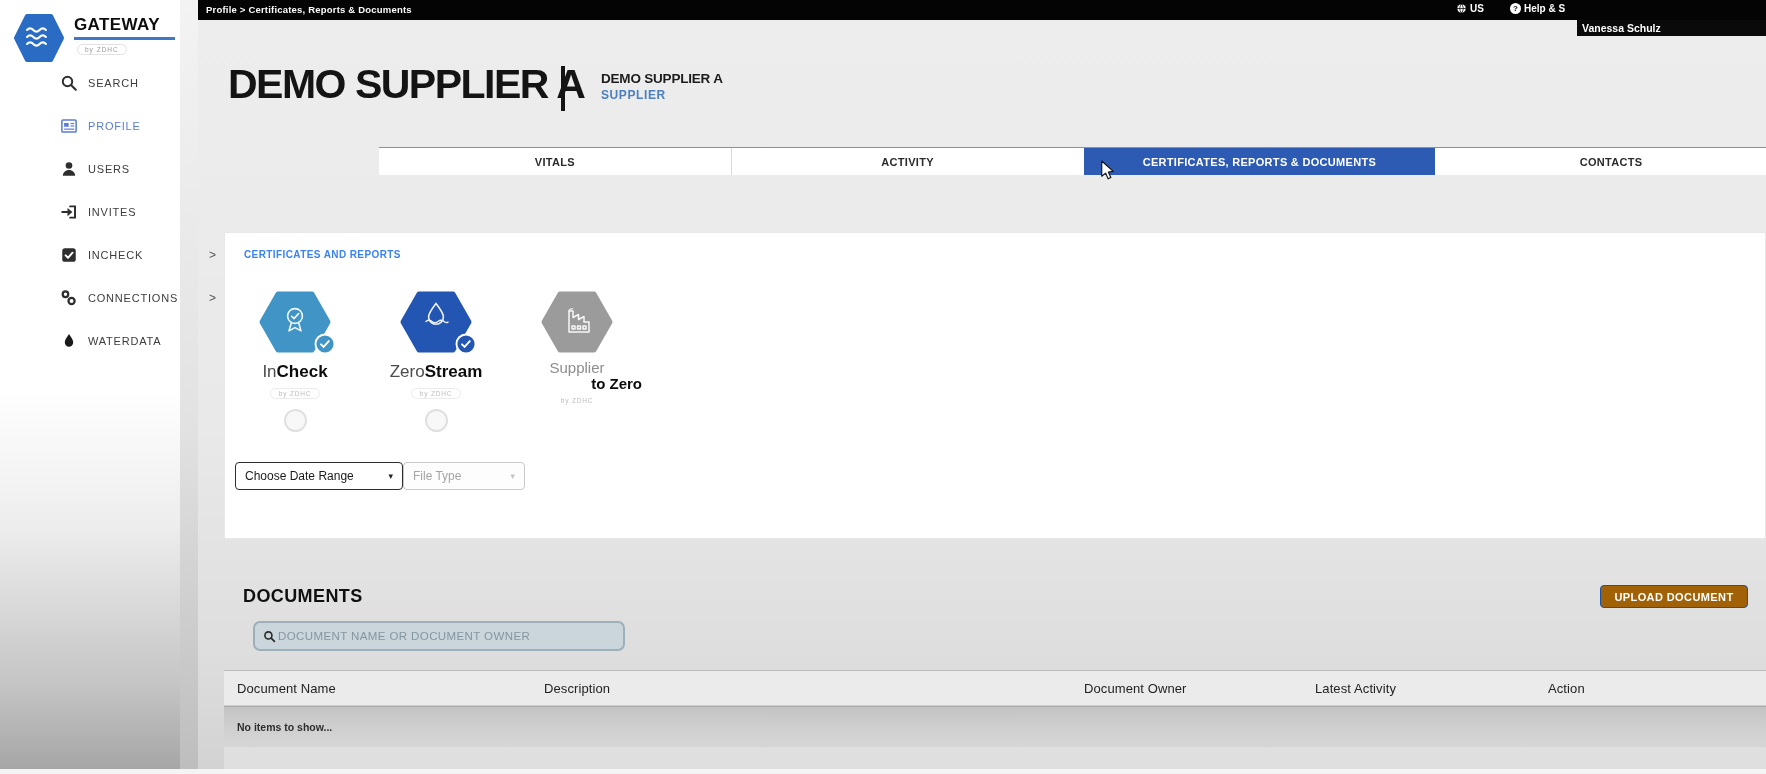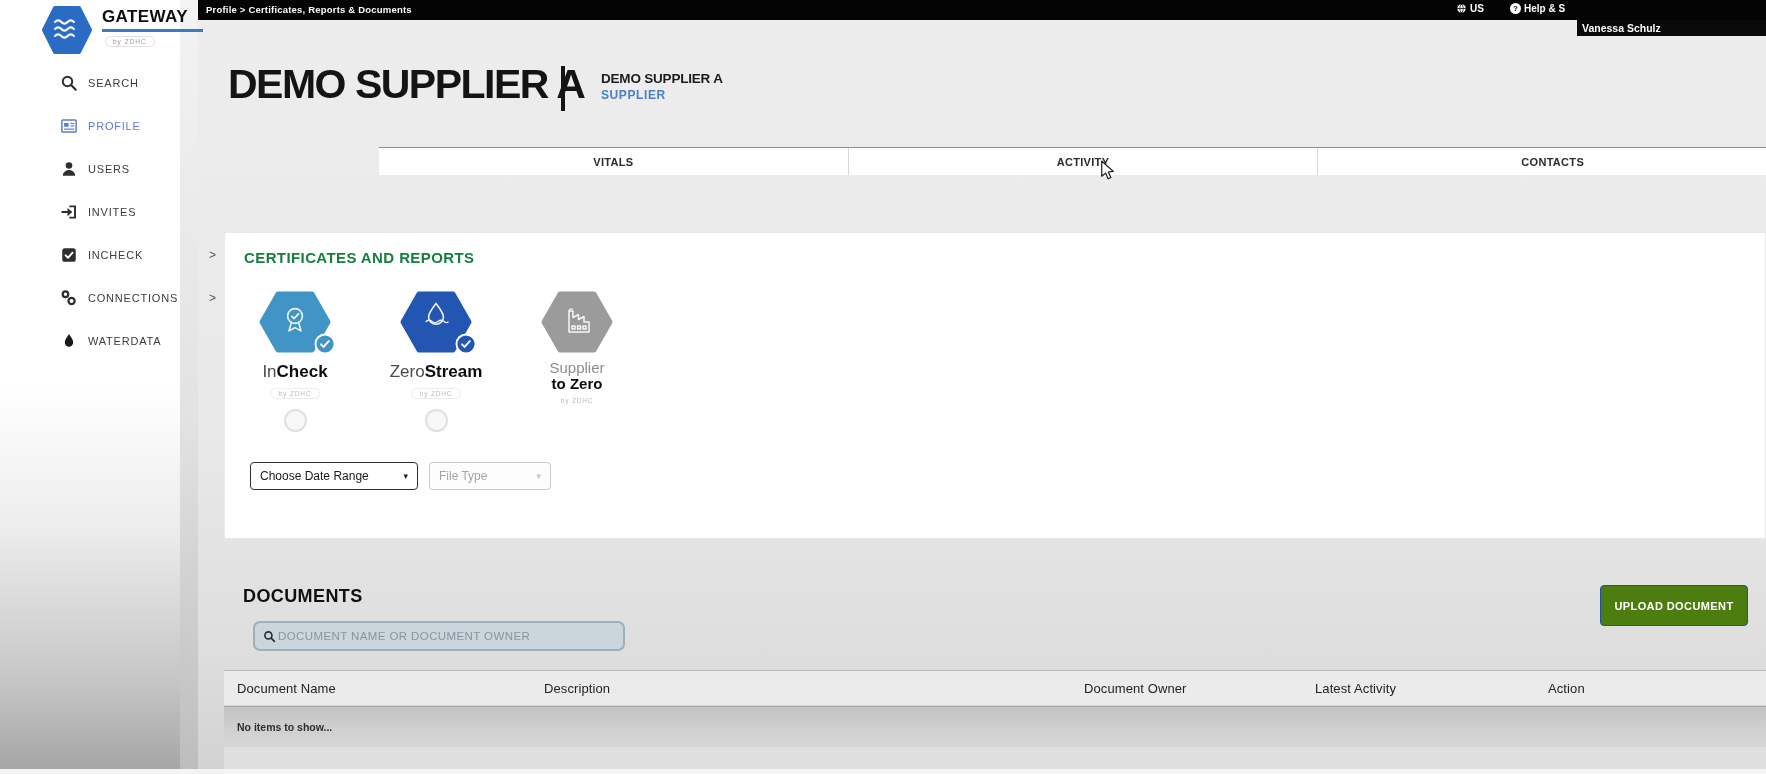--- a/index.html
+++ b/index.html
@@ -9,21 +9,21 @@
   
   .main-bg{left:198px;top:0;width:1568px;height:774px;
     background:linear-gradient(180deg,#ededed 0%,#e9e9e9 55%,#dedede 84%,#d2d2d2 100%);}
   .gutter{left:180px;top:0;width:18px;height:774px;
     background:linear-gradient(180deg,#f3f3f3 0%,#e2e2e2 55%,#bdbdbd 100%);}
   .bottom-sliver{left:0;top:769px;width:1766px;height:5px;background:#f4f4f4;}
 
   
   .sidebar{left:0;top:0;width:180px;height:774px;
     background:linear-gradient(180deg,#ffffff 0%,#ffffff 50%,#ededed 68%,#c6c6c6 88%,#a4a4a4 100%);}
-  .brand{position:absolute;left:0;top:0;width:180px;height:58px;cursor:pointer;margin-left:28px;}
+  .brand{position:absolute;left:0;top:8px;width:180px;height:58px;cursor:pointer;}
   .brand-hex{position:absolute;left:13px;top:5px;}
   .brand-name{position:absolute;left:74px;top:7px;font-size:17px;font-weight:800;letter-spacing:.4px;color:#0d0d0d;}
   .brand-underline{position:absolute;left:74px;top:29px;width:101px;height:3px;background:#3f79c5;}
   .brand-byline{position:absolute;left:77px;top:36px;font-size:6.5px;color:#9a9a9a;
     border:1px solid #e2e2e2;border-radius:7px;padding:1px 7px;letter-spacing:1px;}
   .nav-item{position:absolute;left:0;width:180px;height:38px;cursor:pointer;margin-left:48px;}
   .nav-icon{position:absolute;left:12px;top:50%;transform:translateY(-50%);width:18px;height:18px;}
   .nav-label{position:absolute;left:40px;top:50%;transform:translateY(-50%);
     font-size:11px;letter-spacing:.8px;font-weight:500;color:#3c3c3c;white-space:nowrap;}
   .nav-chevron{position:absolute;right:12px;top:50%;transform:translateY(-50%);
@@ -57,48 +57,48 @@
     font-size:11px;font-weight:700;letter-spacing:.3px;color:#2b2b2b;border-left:1px solid #d9d9d9;}
   .tab:first-child{border-left:none;}
   .tab.active{background:#2d5bb4;color:#ffffff;border-left:none;}
   .tab.active + .tab{border-left:none;}
 
   .cursor{left:1100px;top:160px;width:15px;height:21px;}
 
   
   .card{left:224px;top:232px;width:1542px;height:307px;background:#ffffff;border:1px solid #e8e8e8;
     box-sizing:border-box;border-radius:2px;}
-  .card-heading{position:absolute;left:19px;top:16px;font-size:15px;font-weight:800;
-    letter-spacing:.4px;color:#15803d;}
+  .card-heading{position:absolute;left:19px;top:16px;font-size:10px;font-weight:800;
+    letter-spacing:.4px;color:#3b82f6;}
   .badge{position:absolute;top:58px;width:130px;text-align:center;cursor:pointer;}
   .badge.b0{left:5px;} .badge.b1{left:146px;} .badge.b2{left:287px;}
   .hex-wrap{position:relative;width:72px;height:62px;margin:0 auto;}
   .badge-check{position:absolute;right:-5px;bottom:-2px;width:22px;height:22px;}
   .badge-label{margin-top:9px;font-size:17px;color:#111;white-space:nowrap;}
   .name-light{font-weight:300;color:#4c4c4c;}
   .name-bold{font-weight:800;color:#0c0c0c;}
   .badge.b2 .badge-label{font-size:15px;line-height:1.08;margin-top:7px;}
   .badge.b2 .name-light{display:block;color:#8d8d8d;font-weight:400;}
-  .badge.b2 .name-bold{display:block;}
+  .badge.b2 .name-bold{display:block;text-align:right;}
   .badge-byline{margin-top:5px;font-size:6.5px;color:#bcbcbc;letter-spacing:.8px;}
   .badge.b0 .badge-byline,.badge.b1 .badge-byline{display:inline-block;border:1px solid #ececec;border-radius:7px;padding:1px 8px;}
   .radio-row{position:absolute;top:176px;width:130px;display:flex;justify-content:center;}
   .radio-row.r0{left:5px;} .radio-row.r1{left:146px;}
   .radio{width:19px;height:19px;border-radius:50%;border:2px solid #e0e0e0;background:#f8f8f8;cursor:pointer;}
-  .filters{position:absolute;left:25px;top:229px;display:flex;gap:11px;justify-content:space-between;}
+  .filters{position:absolute;left:10px;top:229px;display:flex;justify-content:space-between;}
   .select{height:28px;box-sizing:border-box;border-radius:4px;display:flex;align-items:center;
     justify-content:space-between;padding:0 9px;cursor:pointer;font-size:12px;}
   .select.date{width:168px;border:1.5px solid #2d2d2d;color:#1a1a1a;background:#fff;}
   .select.file{width:122px;border:1px solid #c9c9c9;color:#a5a5a5;background:#fdfdfd;}
   .caret{font-size:9px;color:#222;}
   .select.file .caret{color:#c5c5c5;}
 
   
   .docs-heading{left:243px;top:586px;font-size:18px;font-weight:800;letter-spacing:.4px;color:#101010;}
-  .upload-btn{left:1600px;top:585px;width:148px;height:41px;background:#4d7c0f;border:1px solid #1d51a5;
+  .upload-btn{left:1600px;top:585px;width:148px;height:23px;background:#a16207;border:1px solid #1d51a5;
     border-radius:4px;color:#fff;font-size:11px;font-weight:700;letter-spacing:.4px;
     display:flex;align-items:center;justify-content:center;cursor:pointer;box-sizing:border-box;}
   .searchbox{left:253px;top:621px;width:372px;height:30px;background:#cbd6dc;
     border:2px solid #9db0b9;border-radius:7px;box-sizing:border-box;display:flex;align-items:center;padding:0 8px;gap:0;}
   .searchbox input{flex:1;background:transparent;border:none;outline:none;
     font-family:"Liberation Sans",sans-serif;font-size:11.5px;letter-spacing:.4px;color:#41525c;}
   .searchbox input::placeholder{color:#85959f;opacity:1;}
 
   .thead{left:224px;top:670px;width:1542px;height:36px;background:#ebebeb;
     border-top:1px solid #bababa;border-bottom:1px solid #d0d0d0;box-sizing:border-box;}
@@ -221,20 +221,23 @@
     <div class="subtitle-type">SUPPLIER</div>
   </div>
 
   <div class="abs tabs">
     <div class="tab">
       <span>VITALS</span>
     </div>
     <div class="tab">
       <span>ACTIVITY</span>
     </div>
+    <div class="tab active">
+      <span>CERTIFICATES, REPORTS &amp; DOCUMENTS</span>
+    </div>
     <div class="tab">
       <span>CONTACTS</span>
     </div>
   </div>
 
   <svg class="abs cursor" viewBox="0 0 14 20">
     <path d="M1.5 1l0 14.5 3.7-3 2.4 5.4 2.6-1.2-2.4-5.3 4.7-.5z" fill="#fff" stroke="#111" stroke-width="1.1" stroke-linejoin="round"></path>
   </svg>
 
   <section class="abs card">

